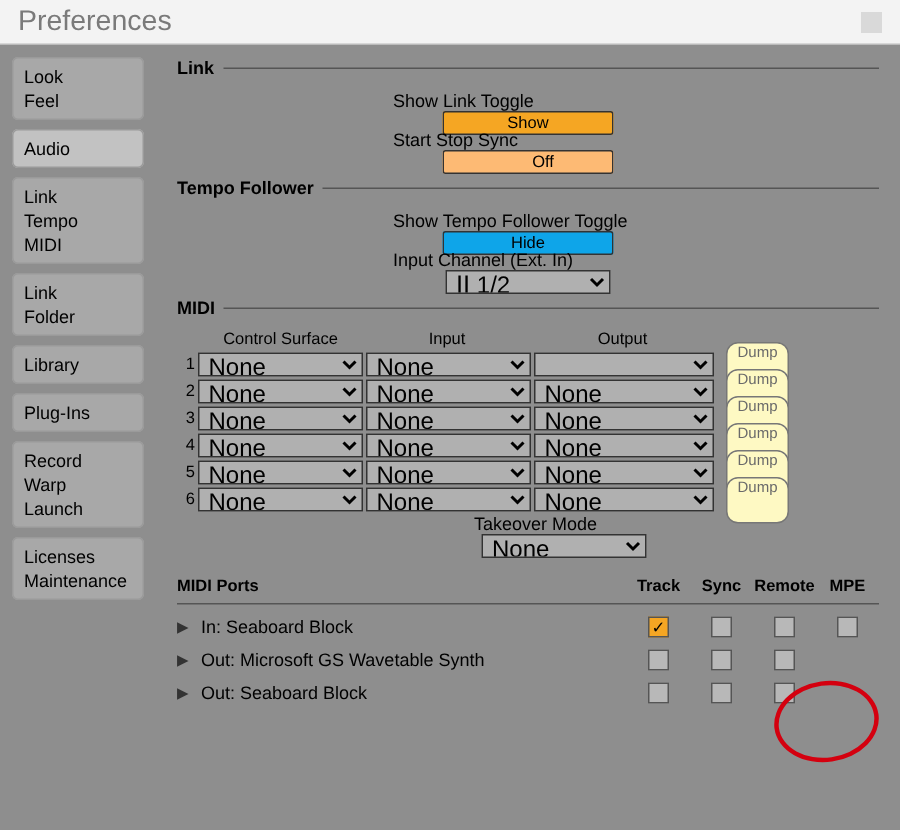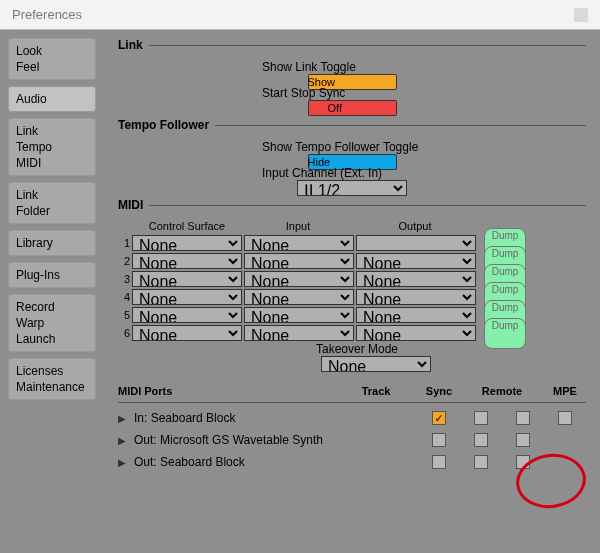--- a/index.html
+++ b/index.html
@@ -1,47 +1,47 @@
 <!DOCTYPE html>
 <html><head>
 <meta charset="utf-8">
 <style>
   * { box-sizing: border-box; margin: 0; padding: 0; font-family: "Helvetica Neue", Arial, sans-serif; }
   body { background: #8e8e8e; width: 600px; height: 553px; overflow: hidden; font-size: 12px; color: #000; }
   .window { width: 600px; height: 553px; position: relative; }
   .titlebar { height: 30px; background: #f3f3f3; border-bottom: 1px solid #bbb; display: flex; align-items: center; padding: 0 12px; justify-content: space-between; }
-  .titlebar-title { color: #7a7a7a; font-size: 13px; }
+  .titlebar-title { color: #7a7a7a; font-size: 19px; }
   .close-box { width: 14px; height: 14px; background: #d9d9d9; }
   .body { display: flex; height: calc(100% - 30px); }
   .sidebar { width: 104px; padding: 8px 8px 0 8px; display: flex; flex-direction: column; gap: 6px; }
   .sidebar-group { background: #a8a8a8; border-radius: 4px; padding: 5px 8px; line-height: 16px; box-shadow: inset 0 0 0 1px #9a9a9a; }
   .sidebar-group.active { background: #c2c2c2; }
   .sidebar-line { font-size: 12px; }
   .main { flex: 1; padding: 8px 14px 0 14px; overflow: hidden; }
   .section { margin-bottom: 10px; }
   .section-header { display: flex; align-items: center; font-weight: bold; gap: 6px; margin-bottom: 8px; font-size: 12px; }
   .section-header .rule { flex: 1; height: 1px; background: #555; }
   .row { display: flex; align-items: center; height: 22px; margin-bottom: 4px; flex-direction: column; }
   .row-label { width: 180px; font-size: 12px; }
-  .pill { width: 89px; height: 16px; border-radius: 2px; font-size: 11px; line-height: 16px; box-shadow: inset 0 0 0 1px #333; cursor: pointer; }
+  .pill { width: 114px; height: 16px; border-radius: 2px; text-align: center; font-size: 11px; line-height: 16px; box-shadow: inset 0 0 0 1px #333; cursor: pointer; }
   .pill.orange { background: #f5a623; }
-  .pill.gray { background: #ef4444; padding-left: 20px; }
+  .pill.gray { background: #fdba74; padding-left: 20px; }
   .pill.cyan { background: #0ea5e9; }
   .select { height: 16px; background: #b0b0b0; border: 1px solid #333; font-size: 16px; padding: 0 2px; }
   .midi-table { }
   .midi-headrow { display: flex; font-size: 11px; margin-bottom: 2px; }
   .midi-headrow .spacer-num { width: 14px; }
   .midi-headrow .col { text-align: center; }
   .midi-row { display: flex; align-items: center; height: 18px; gap: 2px; }
   .num { width: 12px; text-align: right; font-size: 11px; }
   .cs-sel { width: 110px; }
   .in-sel { width: 110px; }
   .out-sel { width: 120px; }
-  .dump { width: 42px; height: 31px; border-radius: 8px; background: #86efac; border: 1px solid #777; color: #6a6a6a; font-size: 10px; text-align: center; line-height: 13px; cursor: pointer; margin-left: 6px; }
-  .ports-headrow { display: flex; align-items: center; height: 18px; font-size: 11px; font-weight: bold; gap: 21px; }
+  .dump { width: 42px; height: 31px; border-radius: 8px; background: #fef9c3; border: 1px solid #777; color: #6a6a6a; font-size: 10px; text-align: center; line-height: 13px; cursor: pointer; margin-left: 6px; }
+  .ports-headrow { display: flex; align-items: center; height: 18px; font-size: 11px; font-weight: bold; }
   .ports-label { flex: 1; }
   .ports-col { width: 42px; text-align: center; }
   .port-row { display: flex; align-items: center; height: 22px; }
   .disclosure { width: 12px; color: #333; font-size: 10px; cursor: pointer; }
   .port-name { flex: 1; font-size: 12px; padding-left: 4px; }
   .cb-cell { width: 42px; display: flex; justify-content: center; }
   .cb { width: 14px; height: 14px; background: #b8b8b8; border: 1px solid #555; display: flex; align-items: center; justify-content: center; font-size: 11px; cursor: pointer; }
   .cb.checked { background: #f5a623; color: #000; }
   .annotation { position: absolute; width: 70px; height: 54px; border: 3px solid #d4000f; border-radius: 50%; left: 516px; top: 454px; pointer-events: none; transform: rotate(-8deg); }
 </style>

